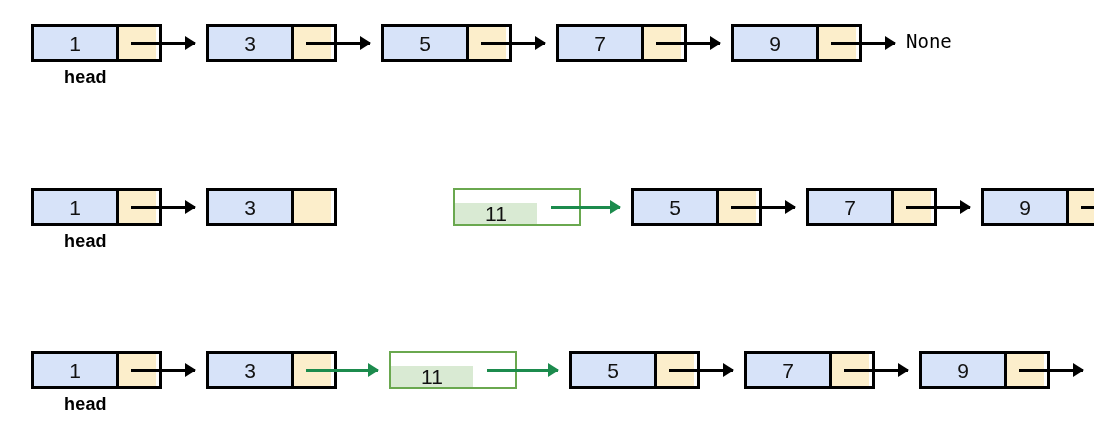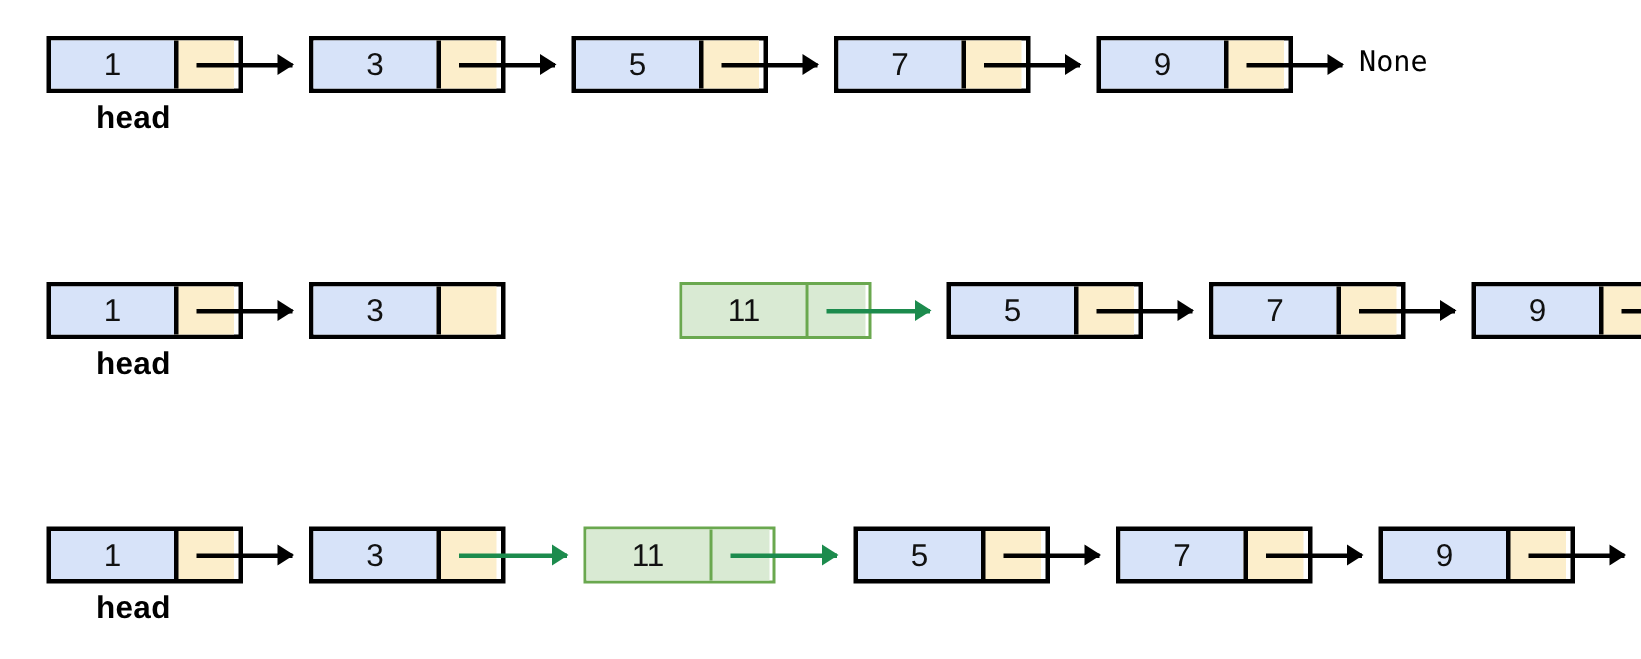--- a/index.html
+++ b/index.html
@@ -9,36 +9,36 @@
 
   
   .node{position:absolute;display:flex;box-sizing:border-box;
         height:38px;border:3px solid #000000;background:#ffffff;}
   .node .val{box-sizing:border-box;display:flex;align-items:center;
              justify-content:center;background:#d7e3f9;
              font-size:21px;color:#111111;line-height:1;}
   .node .ptr{box-sizing:border-box;background:#fceecb;
              border-left:3px solid #000000;position:relative;}
 
-  .node.green{border:2px solid #6aa84f;}
+  .node.green{border:2px solid #6aa84f;align-items:flex-end;}
   .node.green .val{background:#d9ead3;}
   .node.green .ptr{background:#d9ead3;border-left:2px solid #6aa84f;}
 
   
   .arrow{position:absolute;height:3px;background:#000000;}
   .arrow:after{content:"";position:absolute;right:-1px;top:50%;
                width:0;height:0;transform:translateY(-50%);
                border-left:11px solid #000000;
                border-top:7px solid transparent;
                border-bottom:7px solid transparent;}
   .arrow.green{background:#1c8b4d;height:3px;}
   .arrow.green:after{border-left-color:#1c8b4d;}
 
   
-  .head-label{position:absolute;font-size:21px;font-weight:bold;
+  .head-label{position:absolute;font-size:18px;font-weight:bold;
               color:#000000;letter-spacing:.2px;}
   .none-label{position:absolute;font-family:"DejaVu Sans Mono", monospace;
               font-size:19px;color:#000000;}
 </style>
 </head>
 <body>
 
 <div class="stage" id="stage">
     <div class="node" style="left: 31px; top: 24px; width: 131px;">
       <div class="val" style="width: 82px;">1</div>

